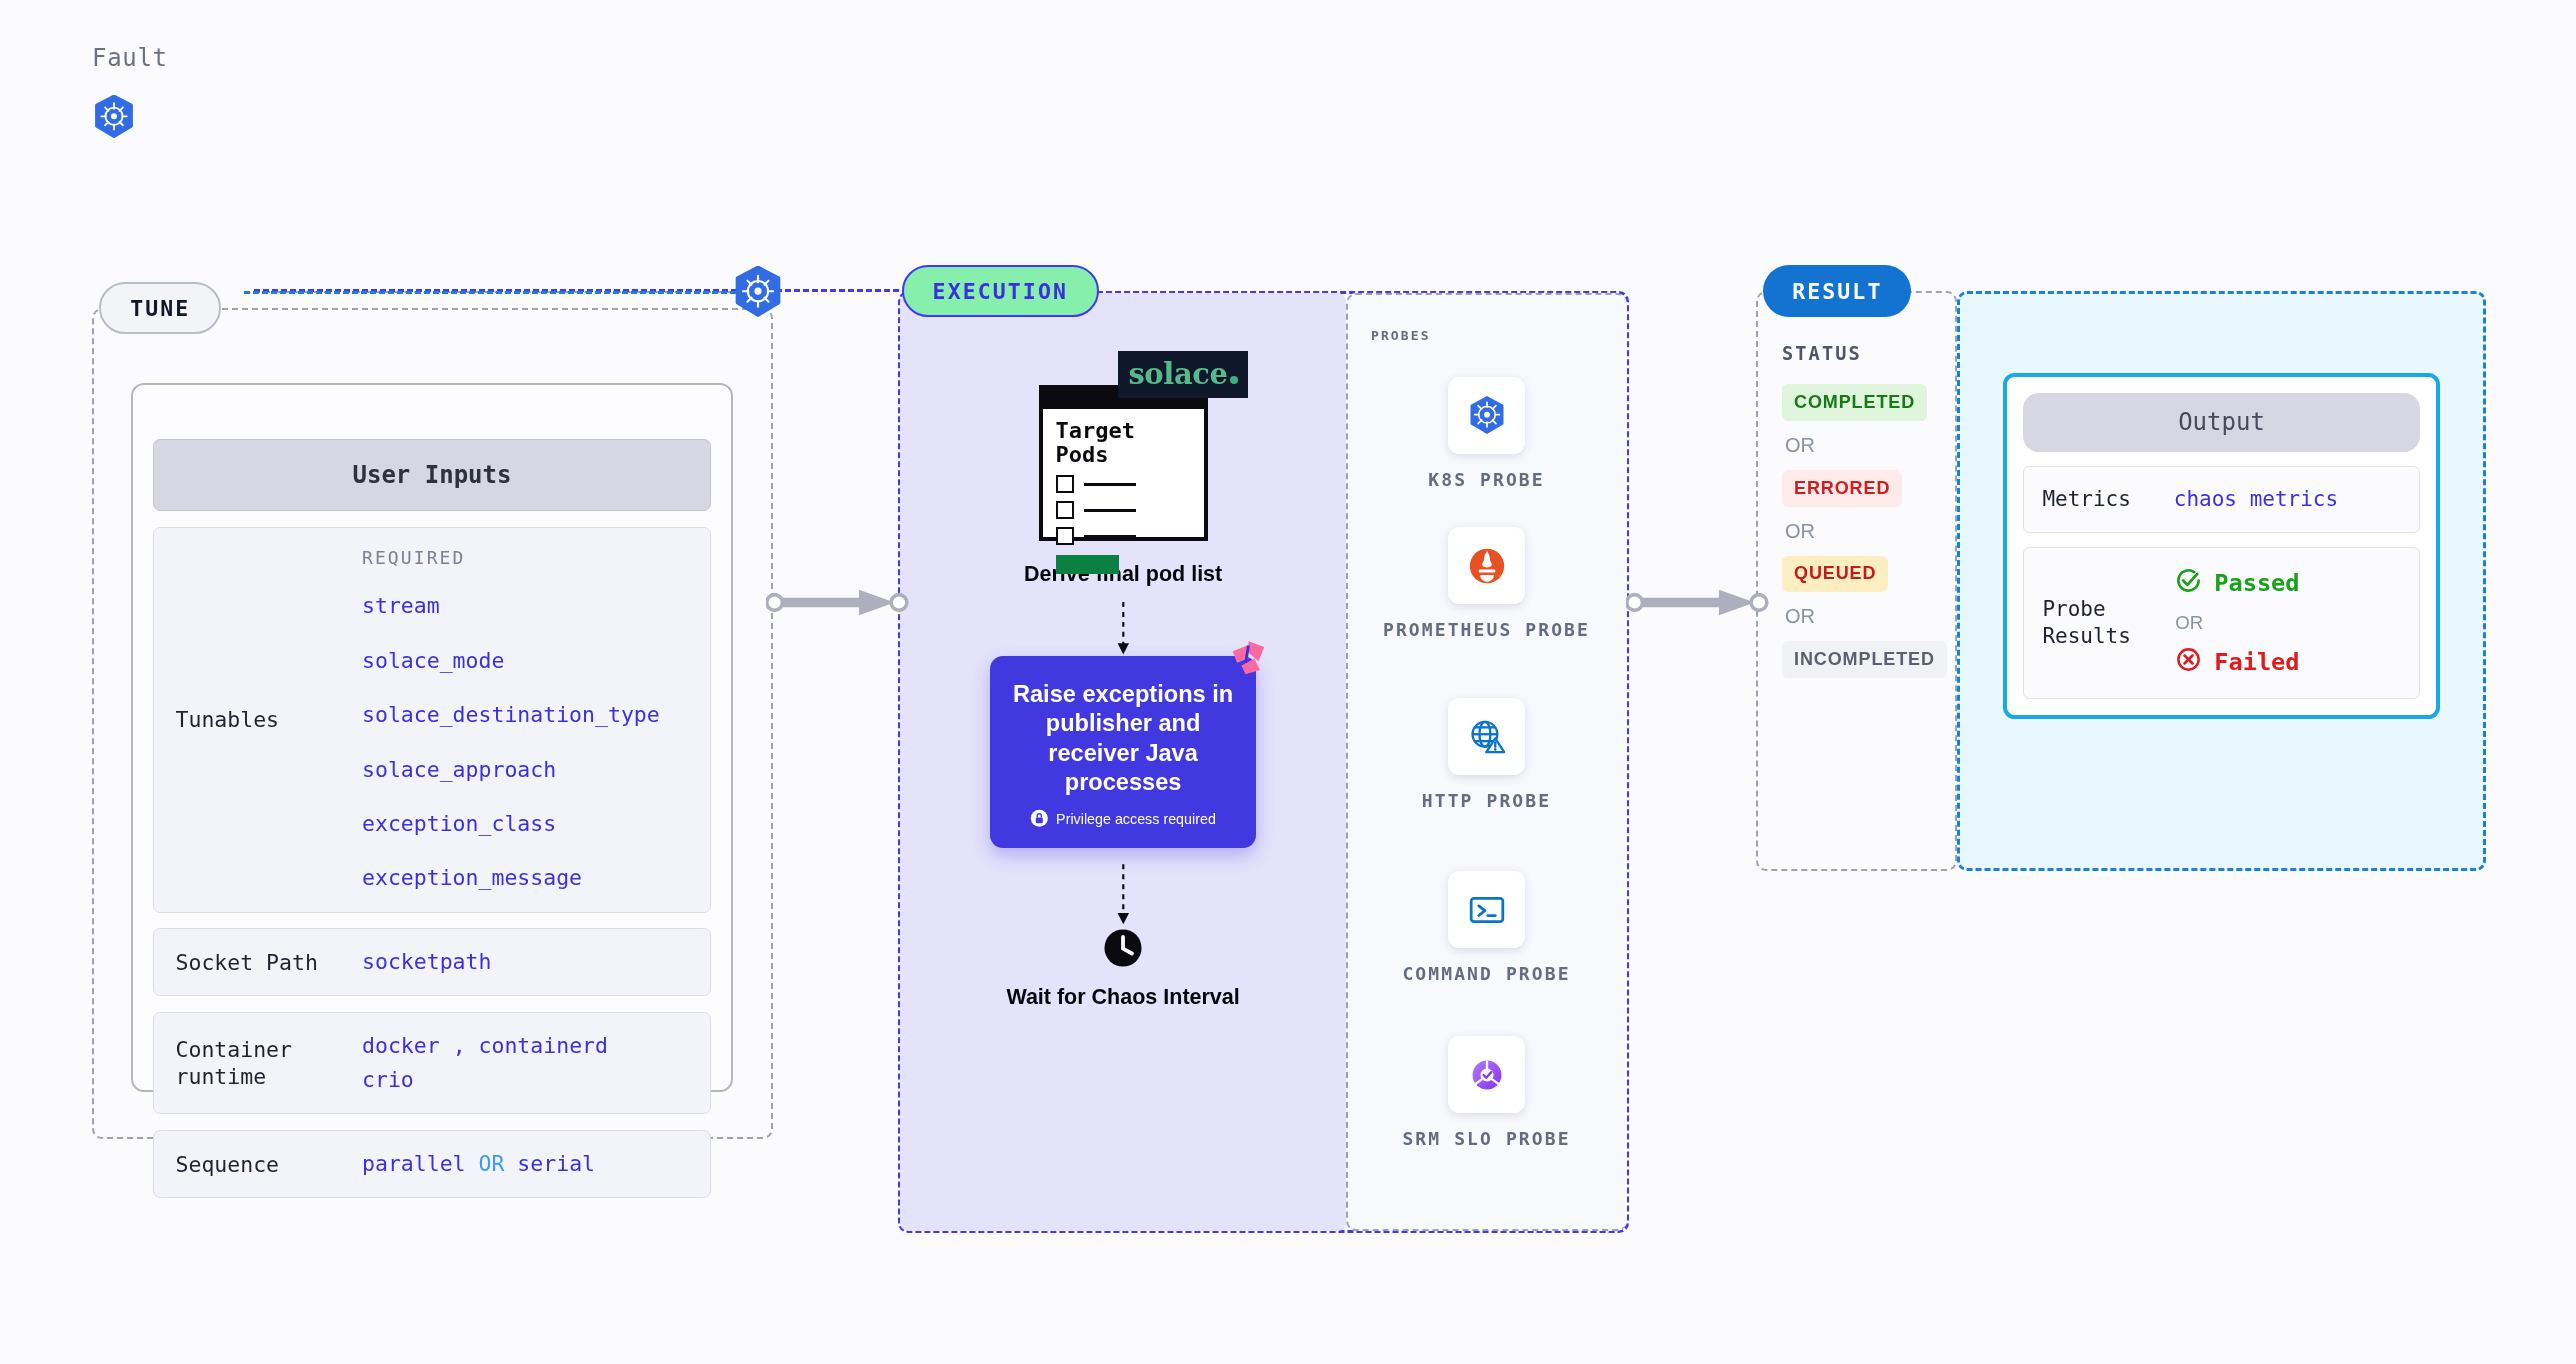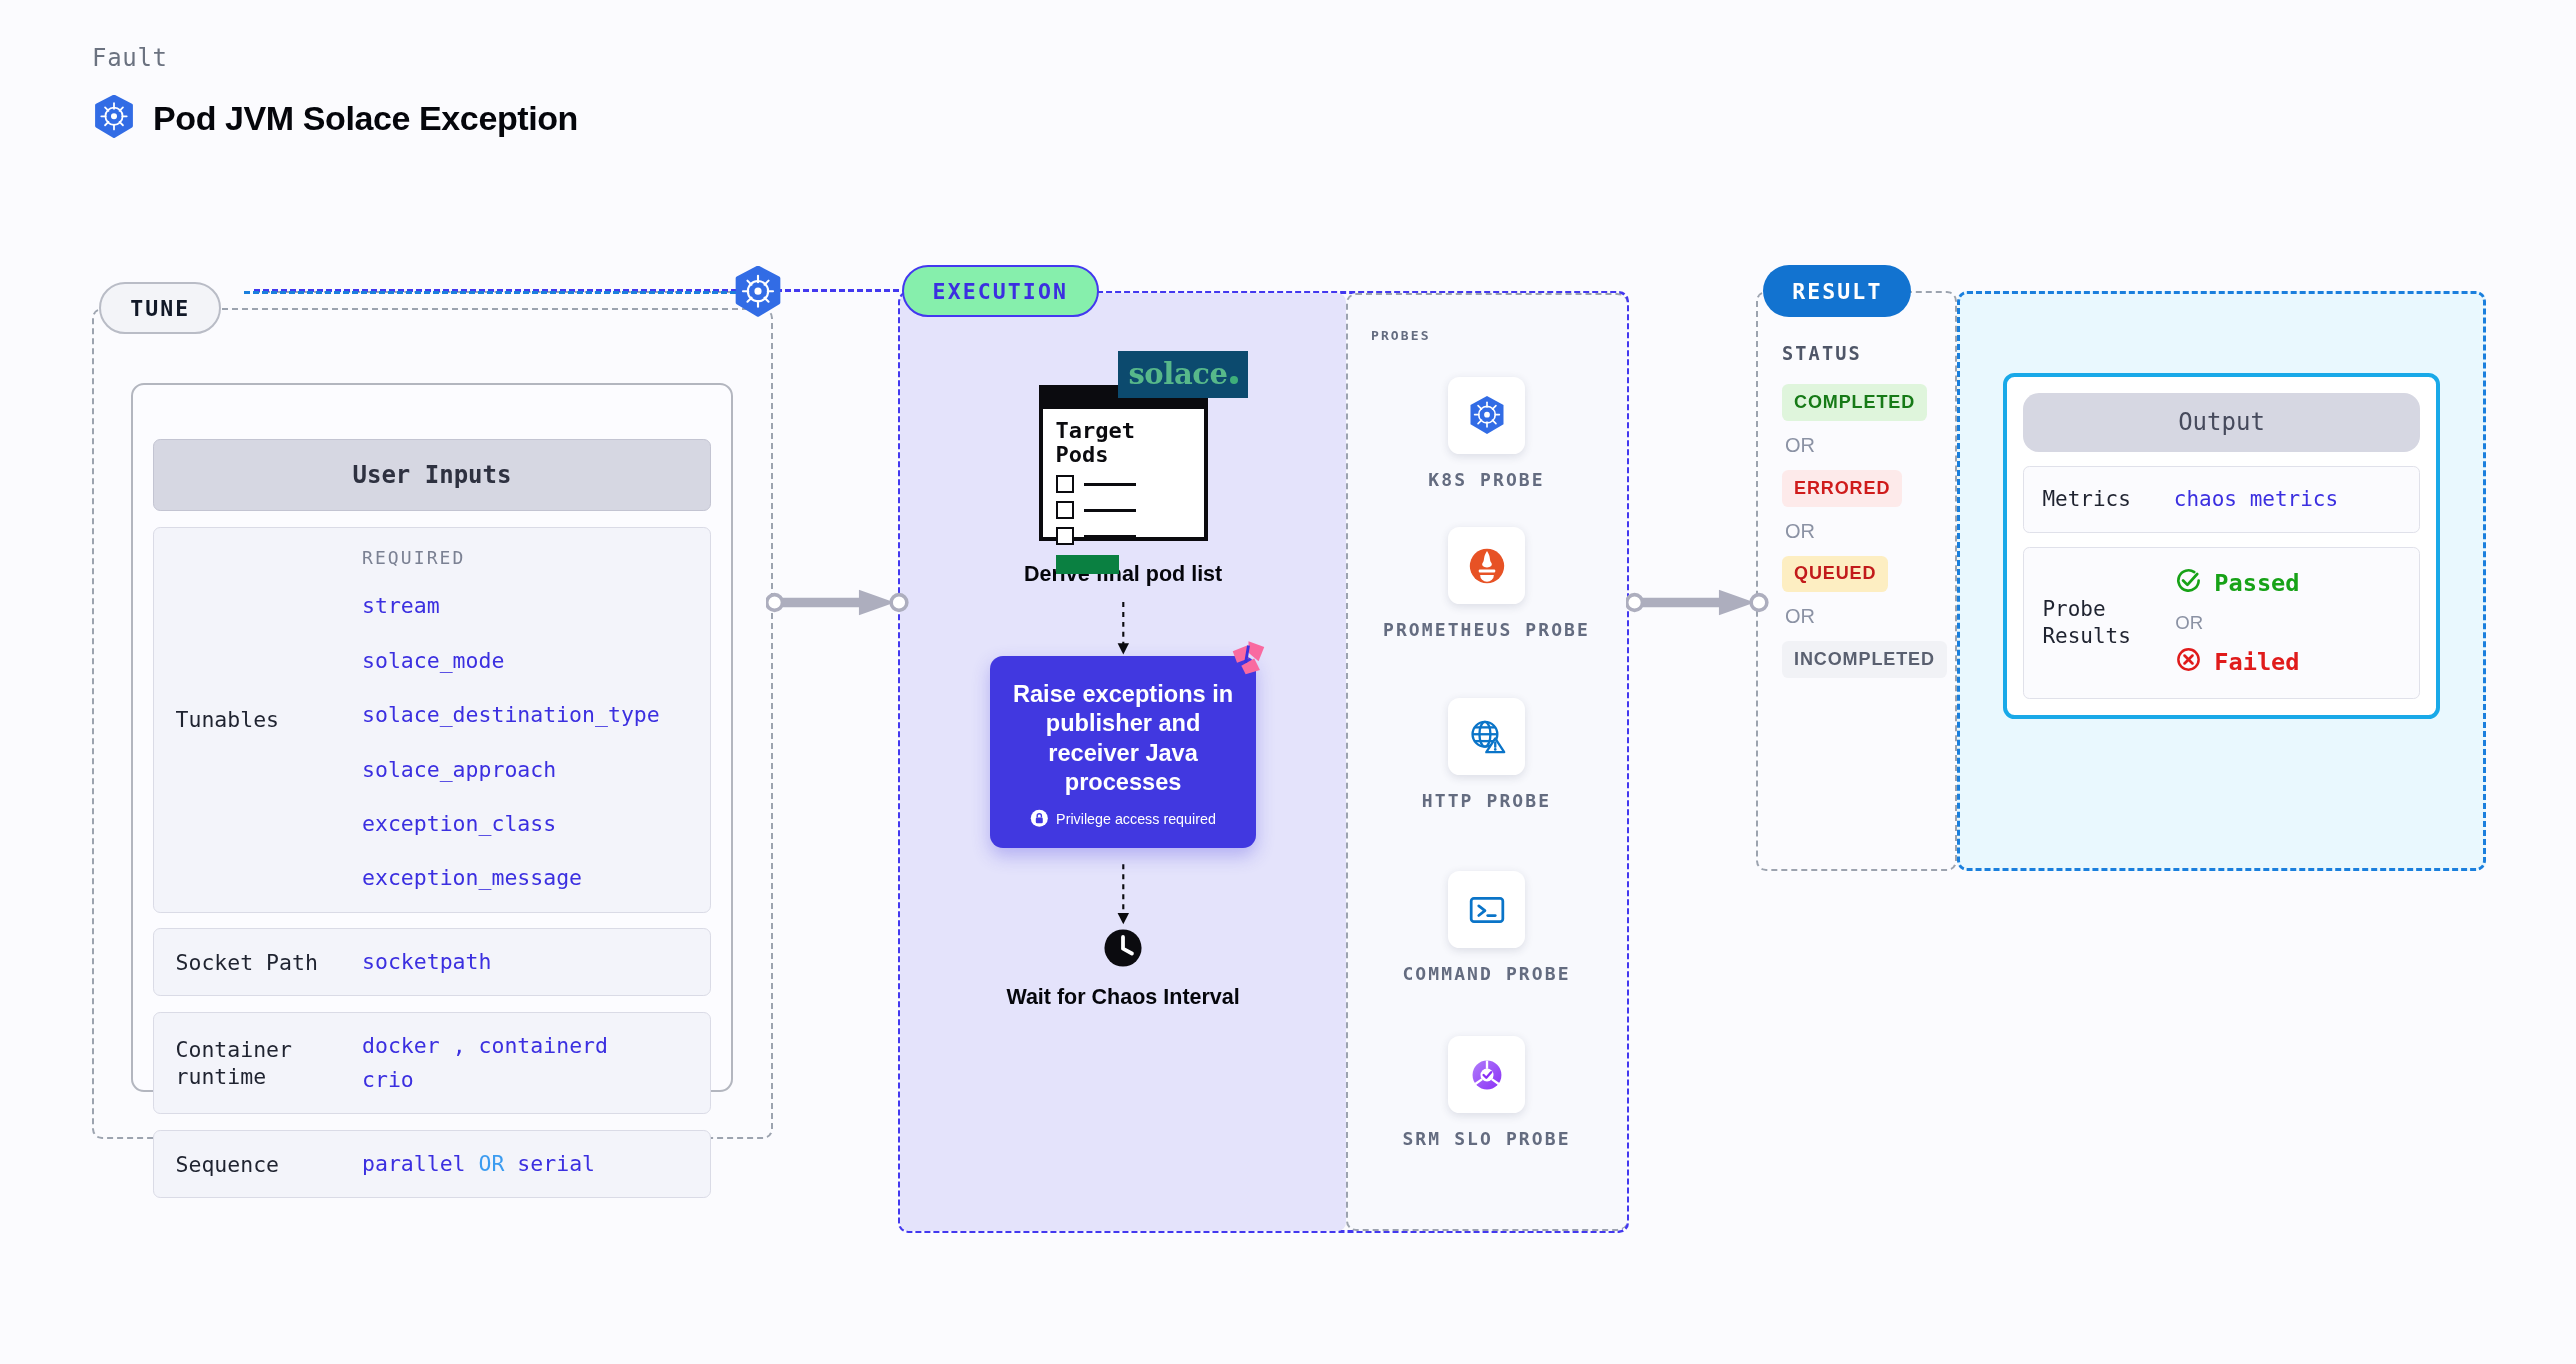--- a/index.html
+++ b/index.html
@@ -130,21 +130,21 @@
     font-family: "DejaVu Sans Mono", monospace; font-weight: 700;
     font-size: 22px; line-height: 1.1; text-align: left;
     color: #0b0b0f; padding: 10px 0 0 13px;
   }
   .clip-line { display: flex; align-items: center; gap: 10px; padding-left: 13px; margin-top: 7.9px; }
   .clip-box { width: 18px; height: 18px; border: 2.9px solid #0b0b0f; background: #fff; }
   .clip-rule { width: 52px; height: 2.9px; background: #0b0b0f; }
   #clip-green { width: 63px; height: 18.6px; background: #0a8041; margin: 10px 0 0 13px; }
   #solace-badge {
     position: absolute; right: -40px; top: -34px;
-    background: #0c4a6e; padding: 5.7px 10px 7.2px 10px;
+    background: #0f172a; padding: 5.7px 10px 7.2px 10px;
     display: flex; align-items: baseline; gap: 2.1px;
   }
   #solace-word {
     font-family: "DejaVu Serif", serif; font-weight: 700;
     font-size: 29px; color: #57b88a; letter-spacing: -0.4px;
   }
   #solace-dot { width: 7.9px; height: 7.9px; border-radius: 50%; background: #3fae7a; }
   .flow-caption { font-size: 21.5px; font-weight: 700; color: #05060b; margin-top: 20px; line-height: 1.28; }
 
   .flow-arrow { width: 100%; display: flex; justify-content: center; }
@@ -240,21 +240,20 @@
           <line x1="32" y1="43" x2="32" y2="50"></line>
           <line x1="13.5" y1="31" x2="20" y2="31"></line>
           <line x1="44" y1="31" x2="50.5" y2="31"></line>
           <line x1="19" y1="18" x2="24" y2="23"></line>
           <line x1="40" y1="39" x2="45" y2="44"></line>
           <line x1="45" y1="18" x2="40" y2="23"></line>
           <line x1="24" y1="39" x2="19" y2="44"></line>
         </g>
       </svg>
     </span>
-    <span id="page-title">Pod JVM Solace Exception</span>
   </div>
 </div>
 
 <div id="tune-dash-line"></div>
 <div id="tune-k8s">
   <svg width="52" height="52" viewBox="0 0 64 64">
     <polygon points="32,2 57,15 57,45 32,60 7,45 7,15" fill="#326ce5" stroke="#326ce5" stroke-width="5" stroke-linejoin="round"></polygon>
     <g fill="none" stroke="#ffffff" stroke-width="2.6" stroke-linecap="round">
       <circle cx="32" cy="31" r="12.5"></circle>
       <circle cx="32" cy="31" r="3.1" fill="#ffffff"></circle>

